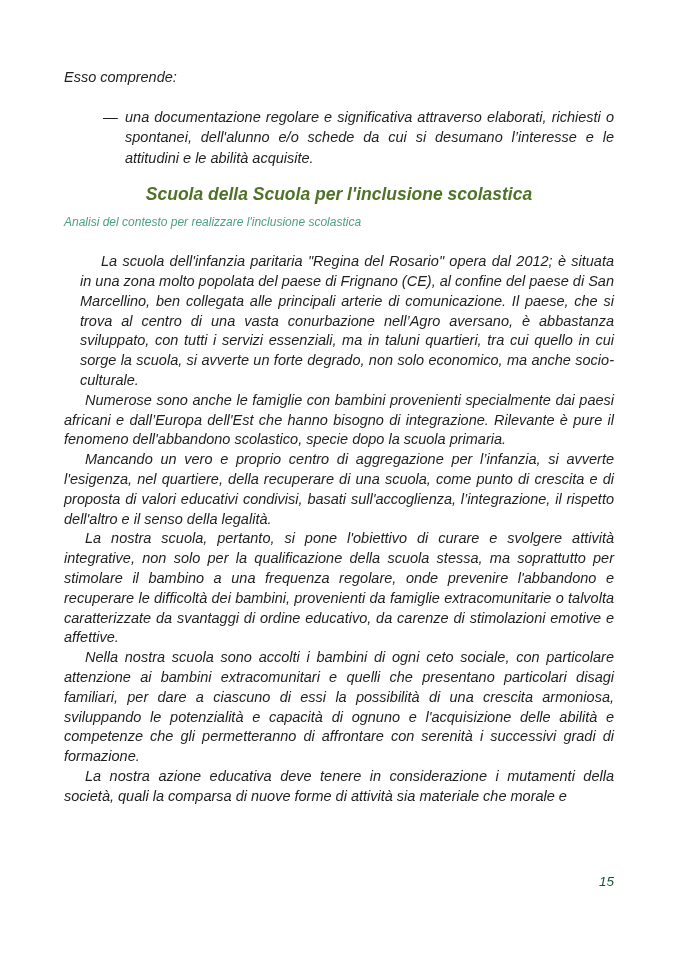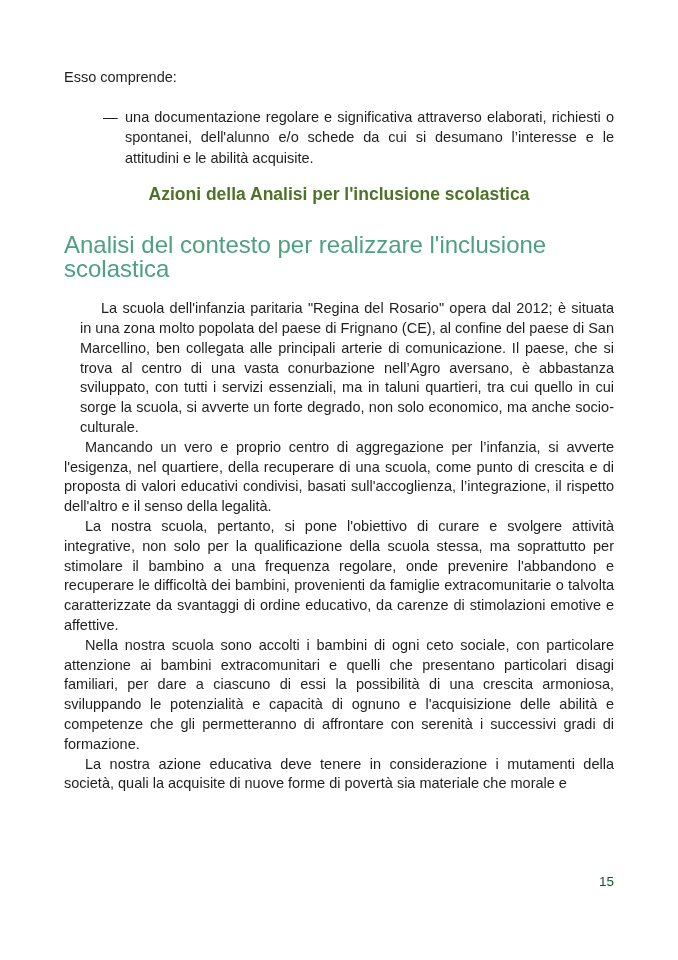--- a/index.html
+++ b/index.html
@@ -4,20 +4,21 @@
 <style>
   html, body { margin: 0; padding: 0; background: #ffffff; }
   .page {
     position: relative;
     width: 678px;
     height: 960px;
     background: #ffffff;
     font-family: "Liberation Sans", sans-serif;
     color: var(--body_text, #1f1f1f);
     overflow: hidden;
+    font-style: italic;
   }
   .content {
     position: absolute;
     left: 64px;
     top: 0;
     width: 550px;
   }
   .intro {
     margin: 67px 0 0 0;
     font-size: 14.5px;
@@ -38,22 +39,22 @@
   }
   h1.section-heading {
     margin: 15px 0 0 0;
     text-align: center;
     font-size: 17.5px;
     font-weight: bold;
     color: var(--heading1, #4e7328);
     line-height: 22px;
   }
   h2.subsection-heading {
-    margin: 28px 0 0 0;
-    font-size: 24px;
+    margin: 5px 0 0 0;
+    font-size: 12px;
     font-weight: normal;
     color: var(--heading2, #4da080);
     line-height: 24px;
   }
   p.body-par {
     margin: 0;
     text-align: justify;
     text-indent: 21px;
     font-size: 14.5px;
     line-height: 19.8px;
@@ -78,26 +79,27 @@
     <div class="bullet-list">
       <div class="bullet-item">
         <span class="dash">—</span>
       </div>
       <div class="bullet-item">
         <span class="dash">—</span>
         <span class="bullet-text">una documentazione regolare e significativa attraverso elaborati, richiesti o spontanei, dell'alunno e/o schede da cui si desumano l’interesse e le attitudini e le abilità acquisite.</span>
       </div>
     </div>
 
-    <h1 class="section-heading">Azioni della Analisi per l'inclusione scolastica</h1>
+    <h1 class="section-heading">Scuola della Scuola per l'inclusione scolastica</h1>
 
     <h2 class="subsection-heading">Analisi del contesto per realizzare l'inclusione scolastica</h2>
 
     <p class="body-par first">La scuola dell'infanzia paritaria "Regina del Rosario" opera dal 2012; è situata in una zona molto popolata del paese di Frignano (CE), al confine del paese di San Marcellino, ben collegata alle principali arterie di comunicazione. Il paese, che si trova al centro di una vasta conurbazione nell’Agro aversano, è abbastanza sviluppato, con tutti i servizi essenziali, ma in taluni quartieri, tra cui quello in cui sorge la scuola, si avverte un forte degrado, non solo economico, ma anche socio-culturale.</p>
+    <p class="body-par">Numerose sono anche le famiglie con bambini provenienti specialmente dai paesi africani e dall’Europa dell'Est che hanno bisogno di integrazione. Rilevante è pure il fenomeno dell'abbandono scolastico, specie dopo la scuola primaria.</p>
     <p class="body-par">Mancando un vero e proprio centro di aggregazione per l’infanzia, si avverte l'esigenza, nel quartiere, della recuperare di una scuola, come punto di crescita e di proposta di valori educativi condivisi, basati sull'accoglienza, l’integrazione, il rispetto dell'altro e il senso della legalità.</p>
     <p class="body-par">La nostra scuola, pertanto, si pone l'obiettivo di curare e svolgere attività integrative, non solo per la qualificazione della scuola stessa, ma soprattutto per stimolare il bambino a una frequenza regolare, onde prevenire l'abbandono e recuperare le difficoltà dei bambini, provenienti da famiglie extracomunitarie o talvolta caratterizzate da svantaggi di ordine educativo, da carenze di stimolazioni emotive e affettive.</p>
     <p class="body-par">Nella nostra scuola sono accolti i bambini di ogni ceto sociale, con particolare attenzione ai bambini extracomunitari e quelli che presentano particolari disagi familiari, per dare a ciascuno di essi la possibilità di una crescita armoniosa, sviluppando le potenzialità e capacità di ognuno e l'acquisizione delle abilità e competenze che gli permetteranno di affrontare con serenità i successivi gradi di formazione.</p>
-    <p class="body-par">La nostra azione educativa deve tenere in considerazione i mutamenti della società, quali la acquisite di nuove forme di povertà sia materiale che morale e</p>
+    <p class="body-par">La nostra azione educativa deve tenere in considerazione i mutamenti della società, quali la comparsa di nuove forme di attività sia materiale che morale e</p>
 
   </div>
 
   <div class="page-number">15</div>
 </div>
 
 </body></html>

